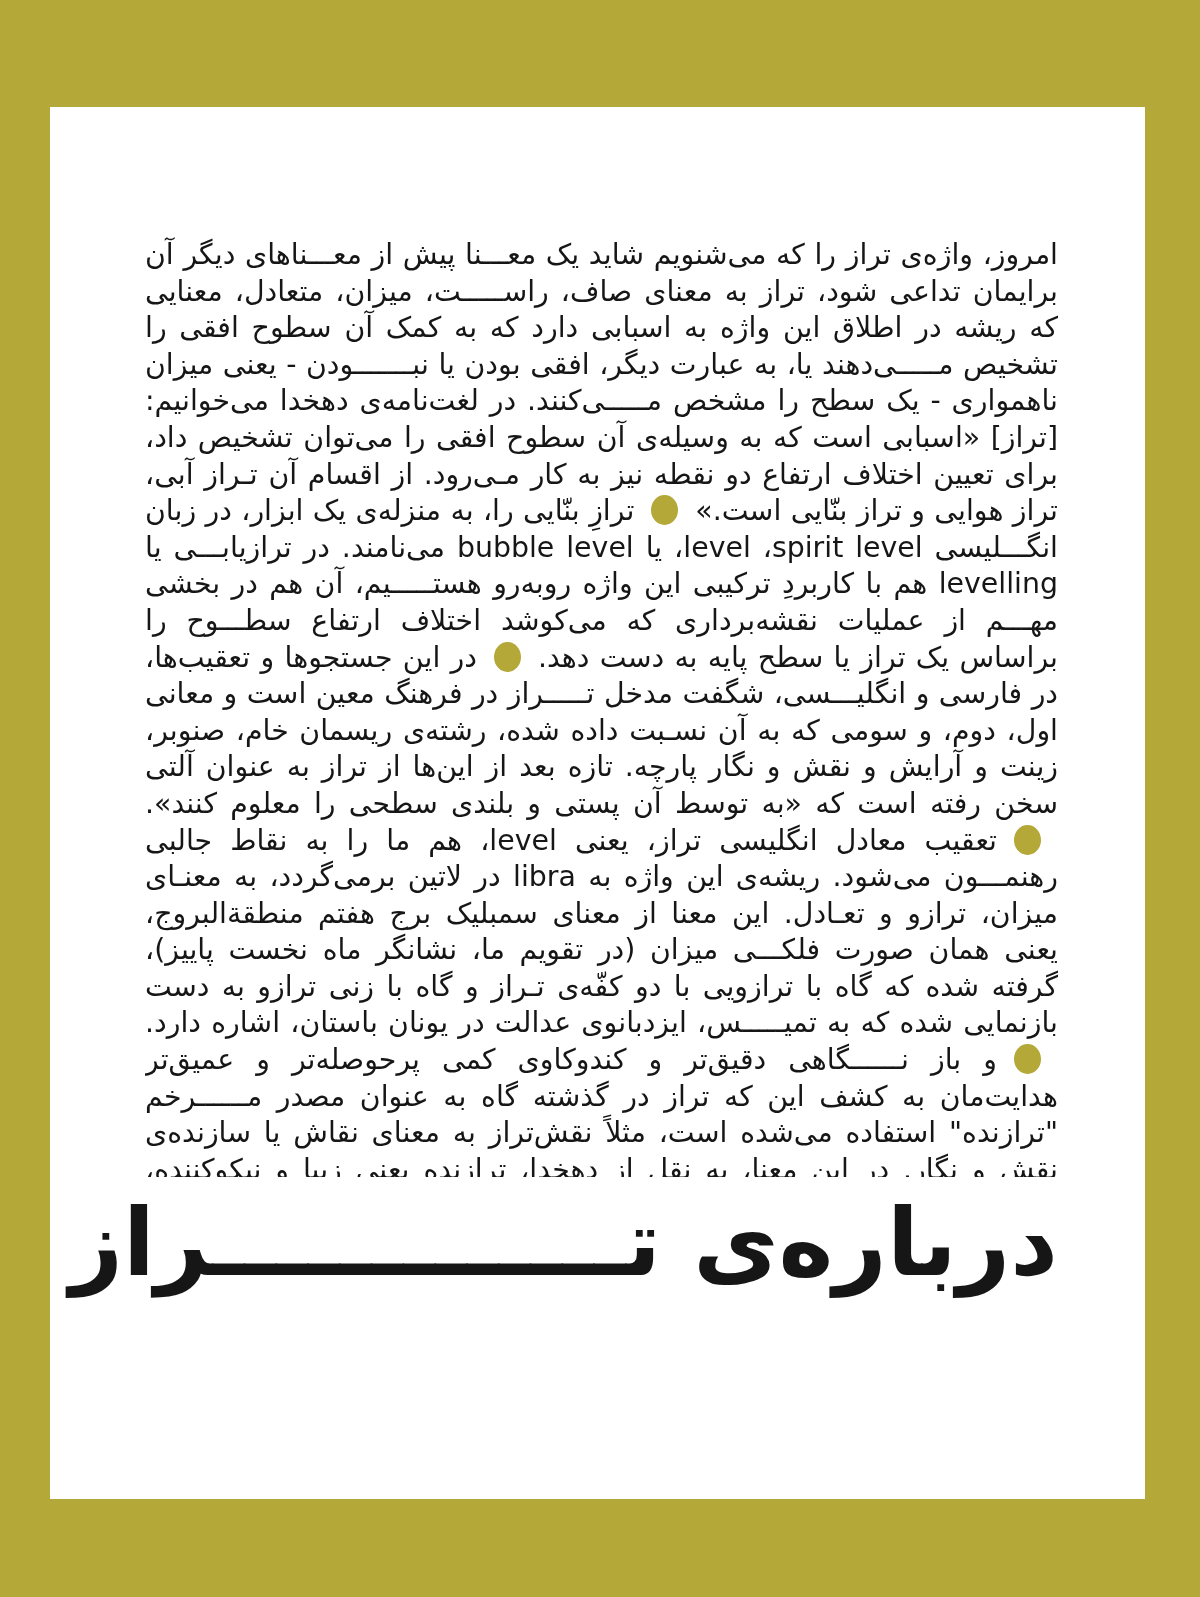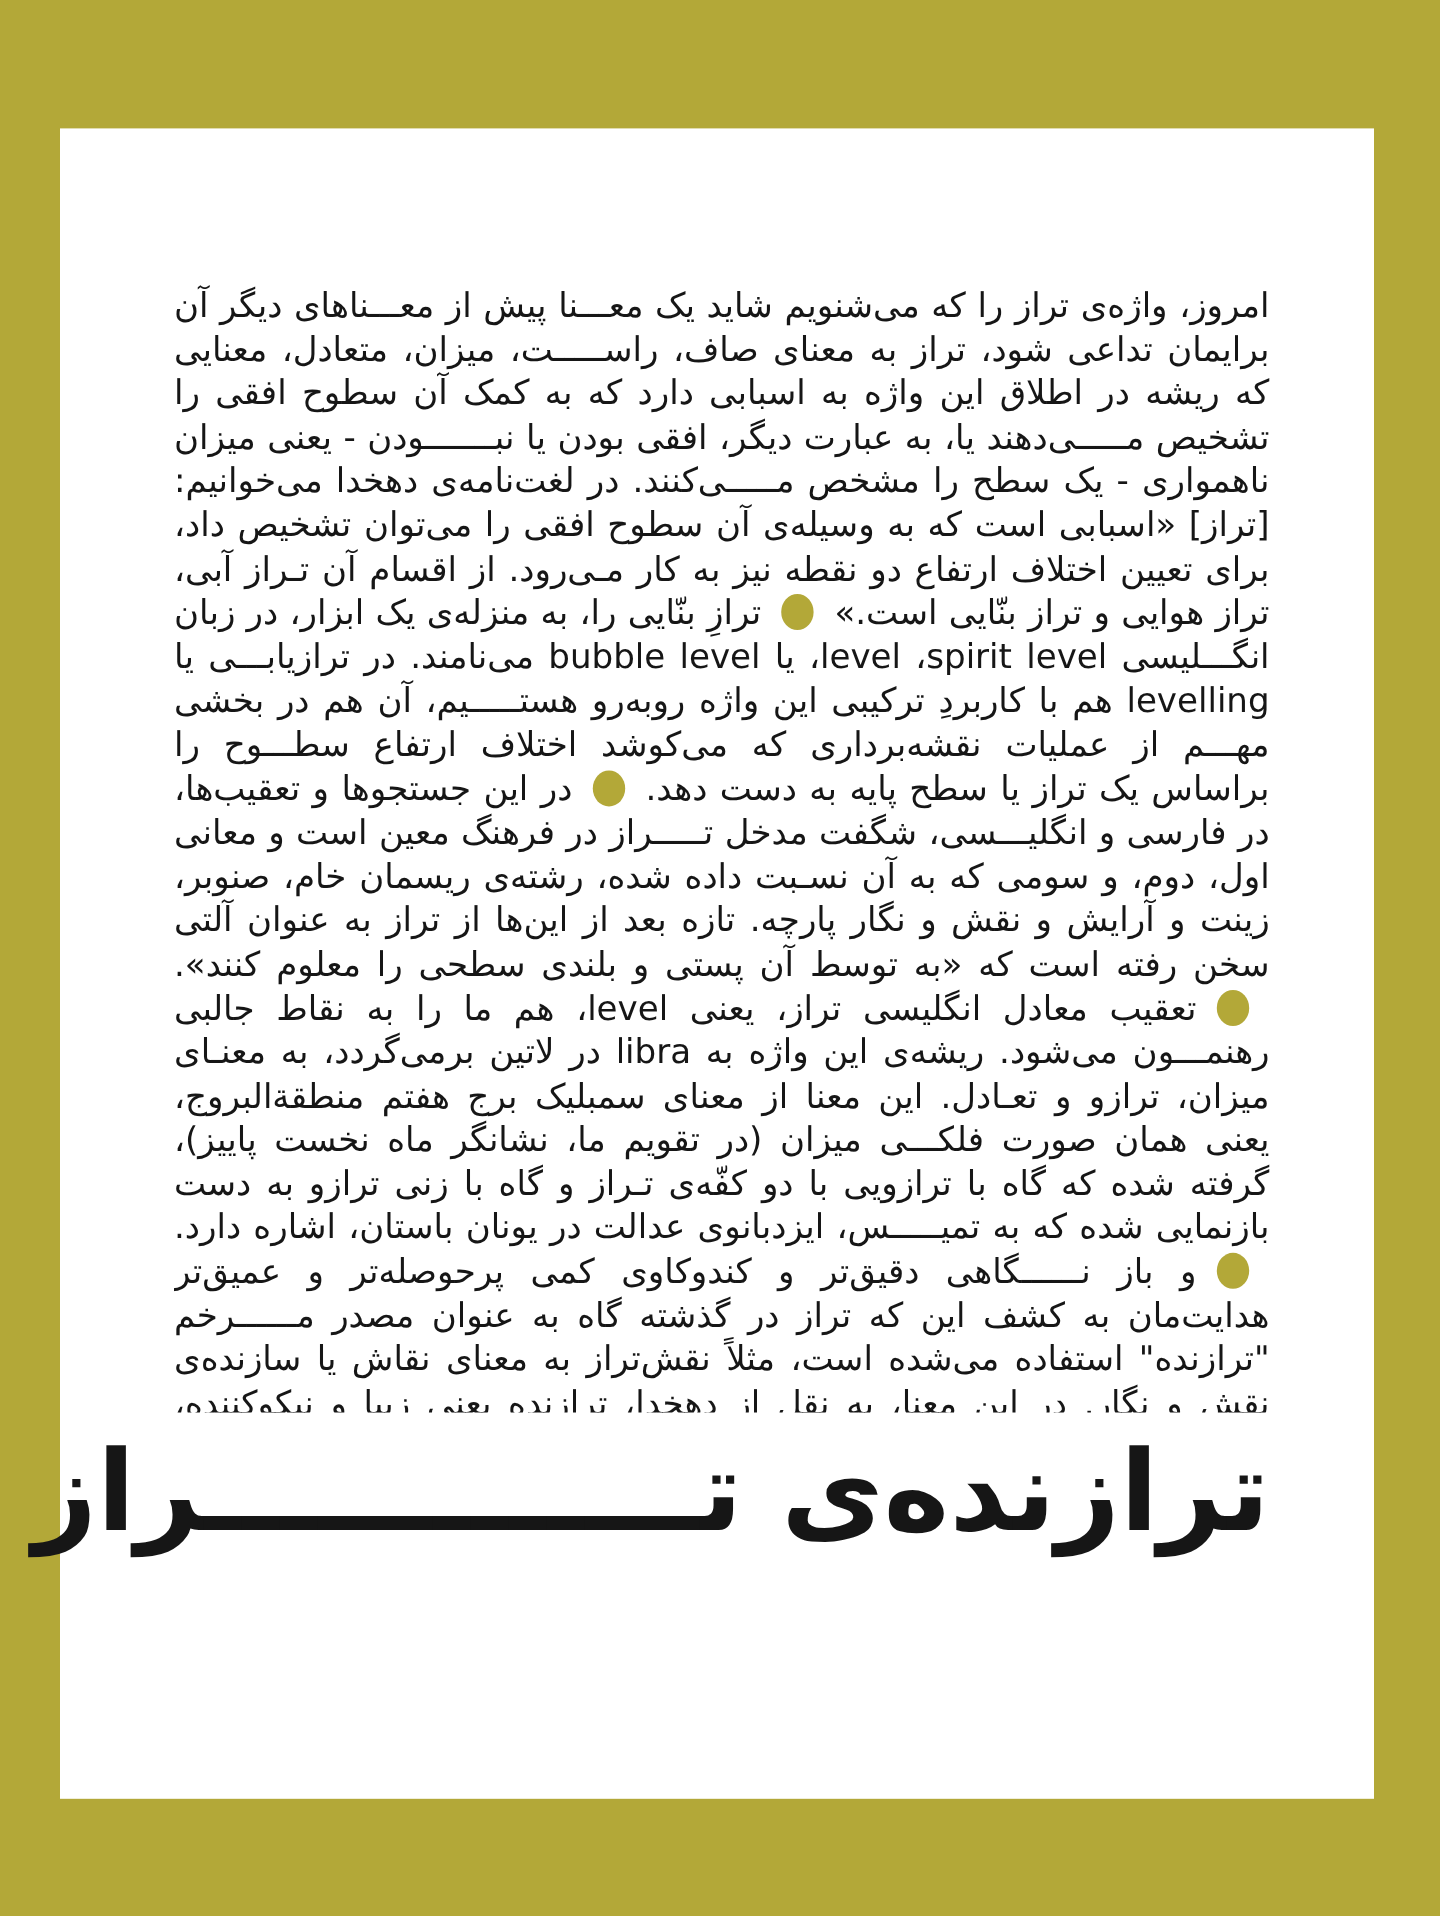--- a/index.html
+++ b/index.html
@@ -68,15 +68,15 @@
     letter-spacing:0;
   }
 </style>
 </head>
 <body>
 
 <div class="paper">
 
   <p class="article" dir="rtl" lang="fa"><span class="seg">امروز، واژه‌ی تراز را که می‌شنویم شاید یک معـــنا پیش از معـــناهای دیگر آن برایمان تداعی شود، تراز به معنای صاف، راســـــت، میزان، متعادل، معنایی که ریشه در اطلاق این واژه به اسبابی دارد که به کمک آن سطوح افقی را تشخیص مـــــی‌دهند یا، به عبارت دیگر، افقی بودن یا نبـــــــودن - یعنی میزان ناهمواری - یک سطح را مشخص مـــــی‌کنند. در لغت‌نامه‌ی دهخدا می‌خوانیم: [تراز] «اسبابی است که به وسیله‌ی آن سطوح افقی را می‌توان تشخیص داد، برای تعیین اختلاف ارتفاع دو نقطه نیز به کار مـی‌رود. از اقسام آن تـراز آبی، تراز هوایی و تراز بنّایی است.»</span><span class="bullet"></span><span class="seg">ترازِ بنّایی را، به منزله‌ی یک ابزار، در زبان انگـــلیسی spirit level‏، level‏، یا bubble level می‌نامند. در ترازیابـــی یا levelling هم با کاربردِ ترکیبی این واژه روبه‌رو هستـــــیم، آن هم در بخشی مهـــم از عملیات نقشه‌برداری که می‌کوشد اختلاف ارتفاع سطـــوح را براساس یک تراز یا سطح پایه به دست دهد.</span><span class="bullet"></span><span class="seg">در این جستجوها و تعقیب‌ها، در فارسی و انگلیـــسی، شگفت مدخل تـــــراز در فرهنگ معین است و معانی اول، دوم، و سومی که به آن نسـبت داده شده، رشته‌ی ریسمان خام، صنوبر، زینت و آرایش و نقش و نگار پارچه. تازه بعد از این‌ها از تراز به عنوان آلتی سخن رفته است که «به توسط آن پستی و بلندی سطحی را معلوم کنند».</span><span class="bullet"></span><span class="seg">تعقیب معادل انگلیسی تراز، یعنی level‏، هم ما را به نقاط جالبی رهنمـــون می‌شود. ریشه‌ی این واژه به libra در لاتین برمی‌گردد، به معنـای میزان، ترازو و تعـادل. این معنا از معنای سمبلیک برج هفتم منطقةالبروج، یعنی همان صورت فلکـــی میزان (در تقویم ما، نشانگر ماه نخست پاییز)، گرفته شده که گاه با ترازویی با دو کفّه‌ی تـراز و گاه با زنی ترازو به دست بازنمایی شده که به تمیـــــس، ایزدبانوی عدالت در یونان باستان، اشاره دارد.</span><span class="bullet"></span><span class="seg">و باز نــــــگاهی دقیق‌تر و کندوکاوی کمی پرحوصله‌تر و عمیق‌تر هدایت‌مان به کشف این که تراز در گذشته گاه به عنوان مصدر مــــــرخم "ترازنده" استفاده می‌شده است، مثلاً نقش‌تراز به معنای نقاش یا سازنده‌ی نقش و نگار. در این معنا، به نقل از دهخدا، ترازنده یعنی زیبا و نیکوکننده، سازنده و کارساز. شاید این‌ها کیفیاتی باشند که دوست داریم به دیزاینر یا طراح امروز نسبت دهیم. شاید، این طور که می‌گویند، تراز یا تعادل پیداکردنی نباشد بلکه ساختنی باشد و آفریدنی.</span></p>
 
-  <h1 class="heading" dir="rtl" lang="fa">ترازنده‌ی تـــــــــــــراز</h1>
+  <h1 class="heading" dir="rtl" lang="fa">درباره‌ی تـــــــــــــراز</h1>
 
 </div>
 
 </body></html>

